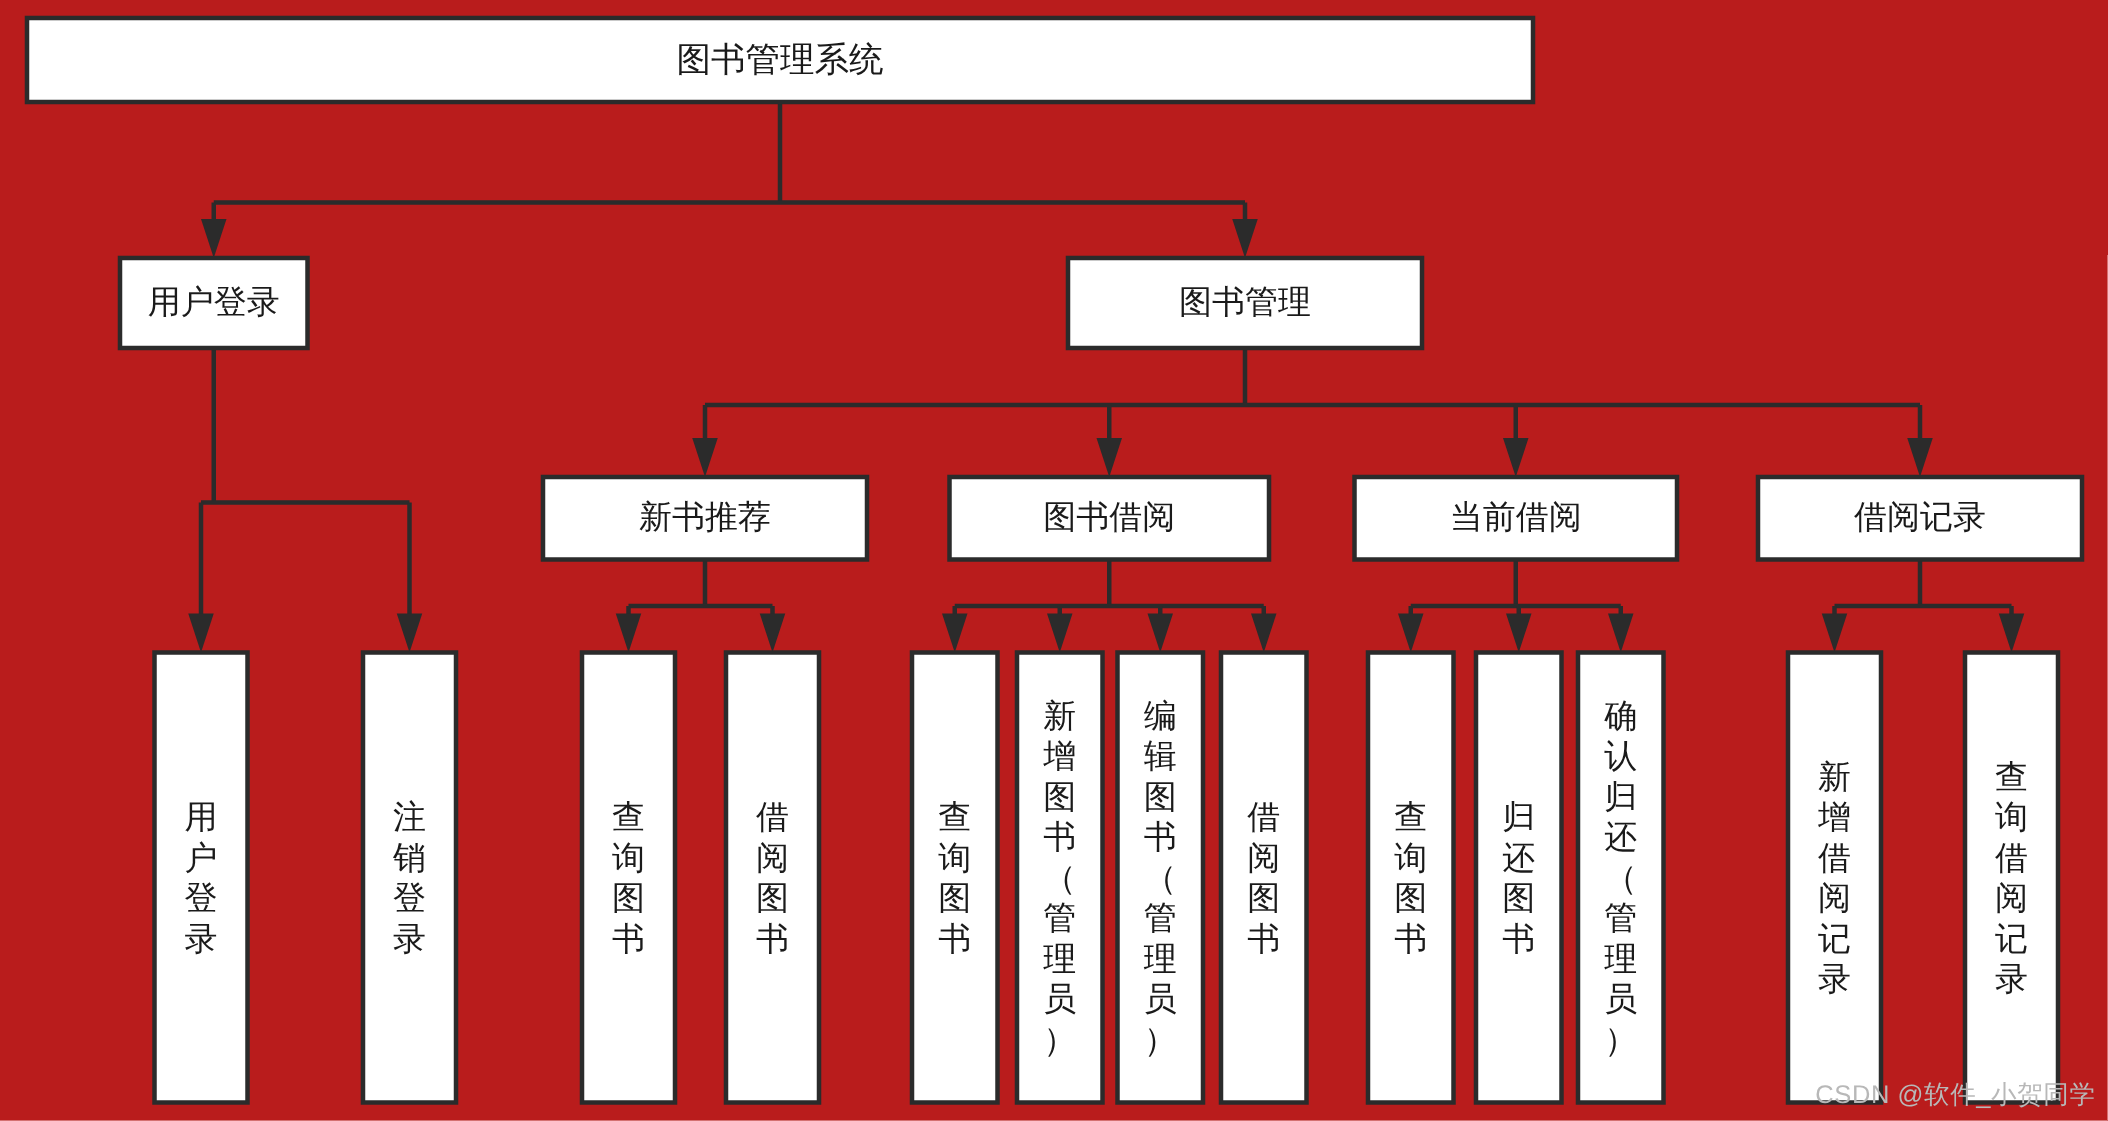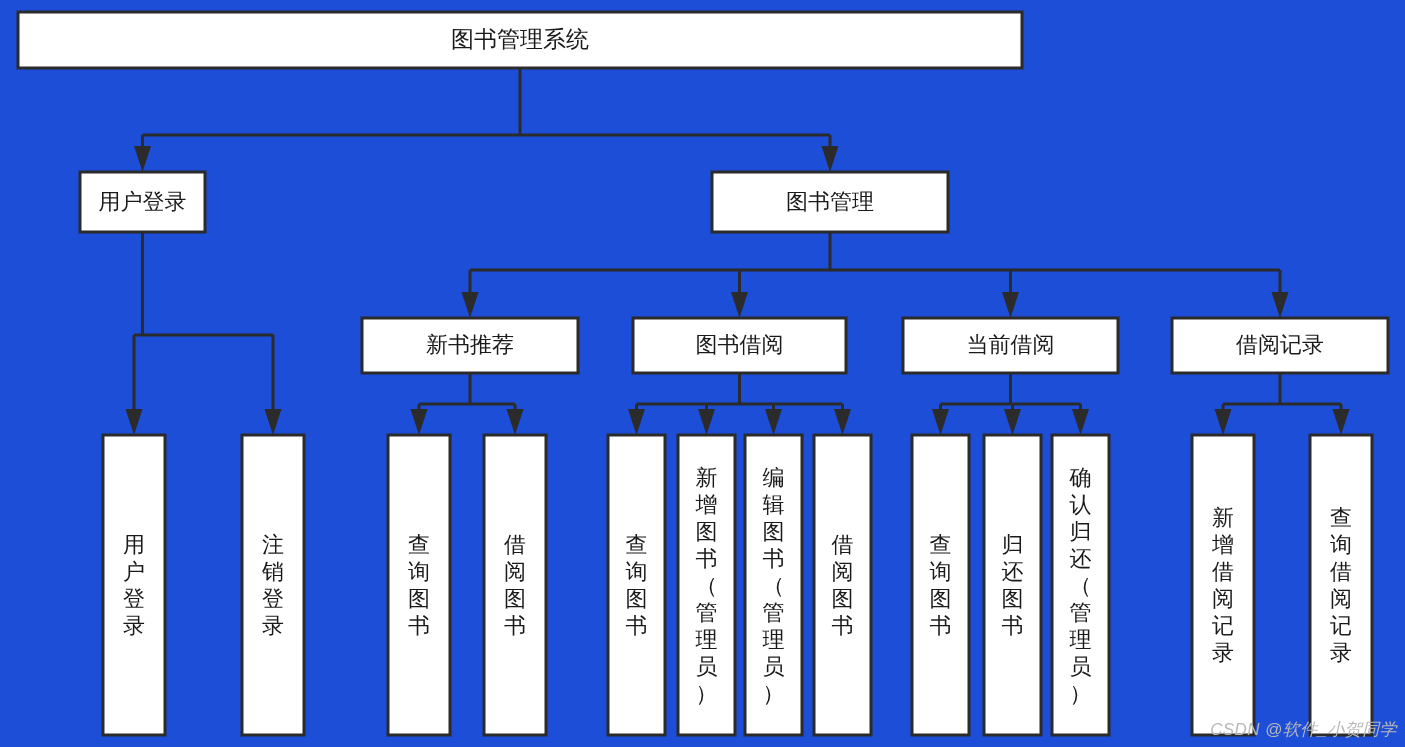--- a/index.html
+++ b/index.html
@@ -12,21 +12,21 @@
     width: 1405px;
     height: 747px;
     font-family: "Liberation Sans", "DejaVu Sans", sans-serif;
     overflow: hidden;
     position: relative;
   }
   #diagram-root {
     position: relative;
     width: 1405px;
     height: 747px;
-    background: #1d4ed8;
+    background: #b91c1c;
   }
   svg.diagram-canvas {
     position: absolute;
     top: 0;
     left: 0;
     width: 1405px;
     height: 747px;
     display: block;
   }
   .node-box {
@@ -63,21 +63,20 @@
   .watermark-text {
     position: absolute;
     right: 8px;
     bottom: 6px;
     font-family: "Liberation Sans", "DejaVu Sans", sans-serif;
     font-size: 17px;
     color: #b8b8b8;
     white-space: nowrap;
     letter-spacing: 0.4px;
     user-select: none;
-    font-style: italic;
   }
 </style>
 </head>
 <body>
 
 <div id="diagram-root">
   <svg class="diagram-canvas" viewBox="0 0 1405 747" xmlns="http://www.w3.org/2000/svg">
     <g id="connector-layer">
         <line x1="520" y1="68" x2="520" y2="135" class="connector"></line>
         <line x1="142.5" y1="135" x2="830" y2="135" class="connector"></line>

